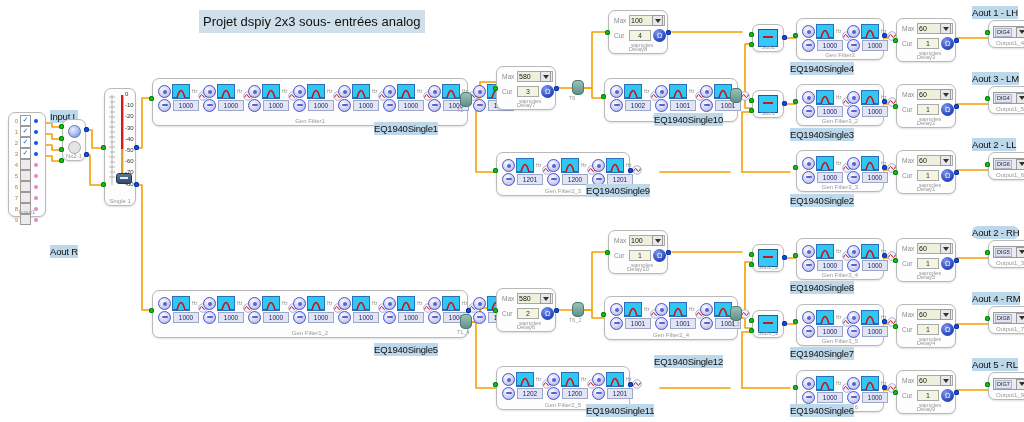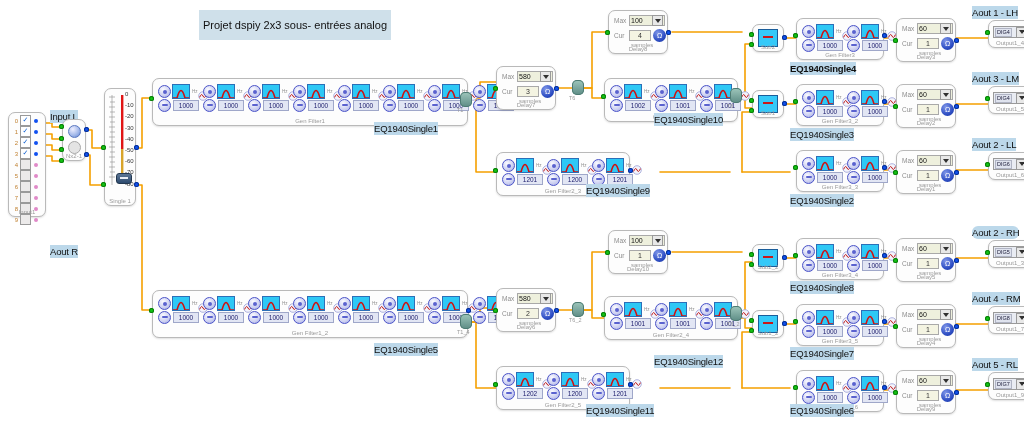--- a/index.html
+++ b/index.html
@@ -8,21 +8,21 @@
   #canvas{position:absolute;left:0;top:0;width:1024px;height:422px;}
   svg.wires{position:absolute;left:0;top:0;width:1024px;height:422px;pointer-events:none;}
 
   
   .node{position:absolute;background:#fdfdfd;border:1px solid #b9b9b9;border-radius:7px;
         box-shadow:0 1px 2px rgba(0,0,0,.13);box-sizing:border-box;}
   .nodelabel{position:absolute;font-size:6px;color:#9a9a9a;white-space:nowrap;
              left:50%;transform:translateX(-50%);bottom:1px;}
   .tag{position:absolute;background:#bcd8ea;color:#101010;font-size:9.5px;
        padding:1px 0;white-space:nowrap;letter-spacing:-.2px;}
-  .titletag{position:absolute;background:#cfe0ea;font-size:11px;padding:9px 4px;white-space:nowrap;}
+  .titletag{position:absolute;background:#cfe0ea;font-size:13px;padding:4px 4px;white-space:nowrap;}
 
   
   .pin{position:absolute;width:5px;height:5px;border-radius:50%;}
   .pin.in{background:#12c412;box-shadow:0 0 0 1px #0a7a0a inset;}
   .pin.out{background:#1050f0;box-shadow:0 0 0 1px #083090 inset;}
 
   
   .eqrow{position:absolute;display:flex;align-items:center;}
   .band{display:flex;flex-direction:column;width:44px;margin-right:1px;}
   .band .top{display:flex;align-items:center;height:15px;}
@@ -839,21 +839,21 @@
             <div class="bot">
               <span class="knob wide"></span>
               <span class="freq">1000</span>
             </div>
           </div>
         </div>
         <div class="nodelabel">Gen Filter3</div>
       </div>
       <div class="pin in" style="left: 793px; top: 33px;"></div>
       <div class="pin out" style="left: 882px; top: 33px;"></div>
-      <div class="tag" style="left: 790px; top: 62px; font-weight: bold;">EQ1940Single4</div>
+      <div class="tag" style="left: 790px; top: 62px;">EQ1940Single4</div>
       <div class="node" style="left: 796px; top: 84px; width: 88px; height: 42px;">
         <div class="eqrow" style="left:5px;top:5px;">
           <div class="band">
             <div class="top">
               <span class="knob"></span>
               <span class="curve"><svg viewBox="0 0 16 13" preserveAspectRatio="none" width="16" height="13">
                   <path d="M0 12 L4 12 Q8 -3 12 12 L16 12" fill="none" stroke="#d01010" stroke-width="1.6"></path>
                 </svg></span>
               <span class="hz">Hz</span>
               <span class="squig"><svg viewBox="0 0 10 10" width="10" height="10">

